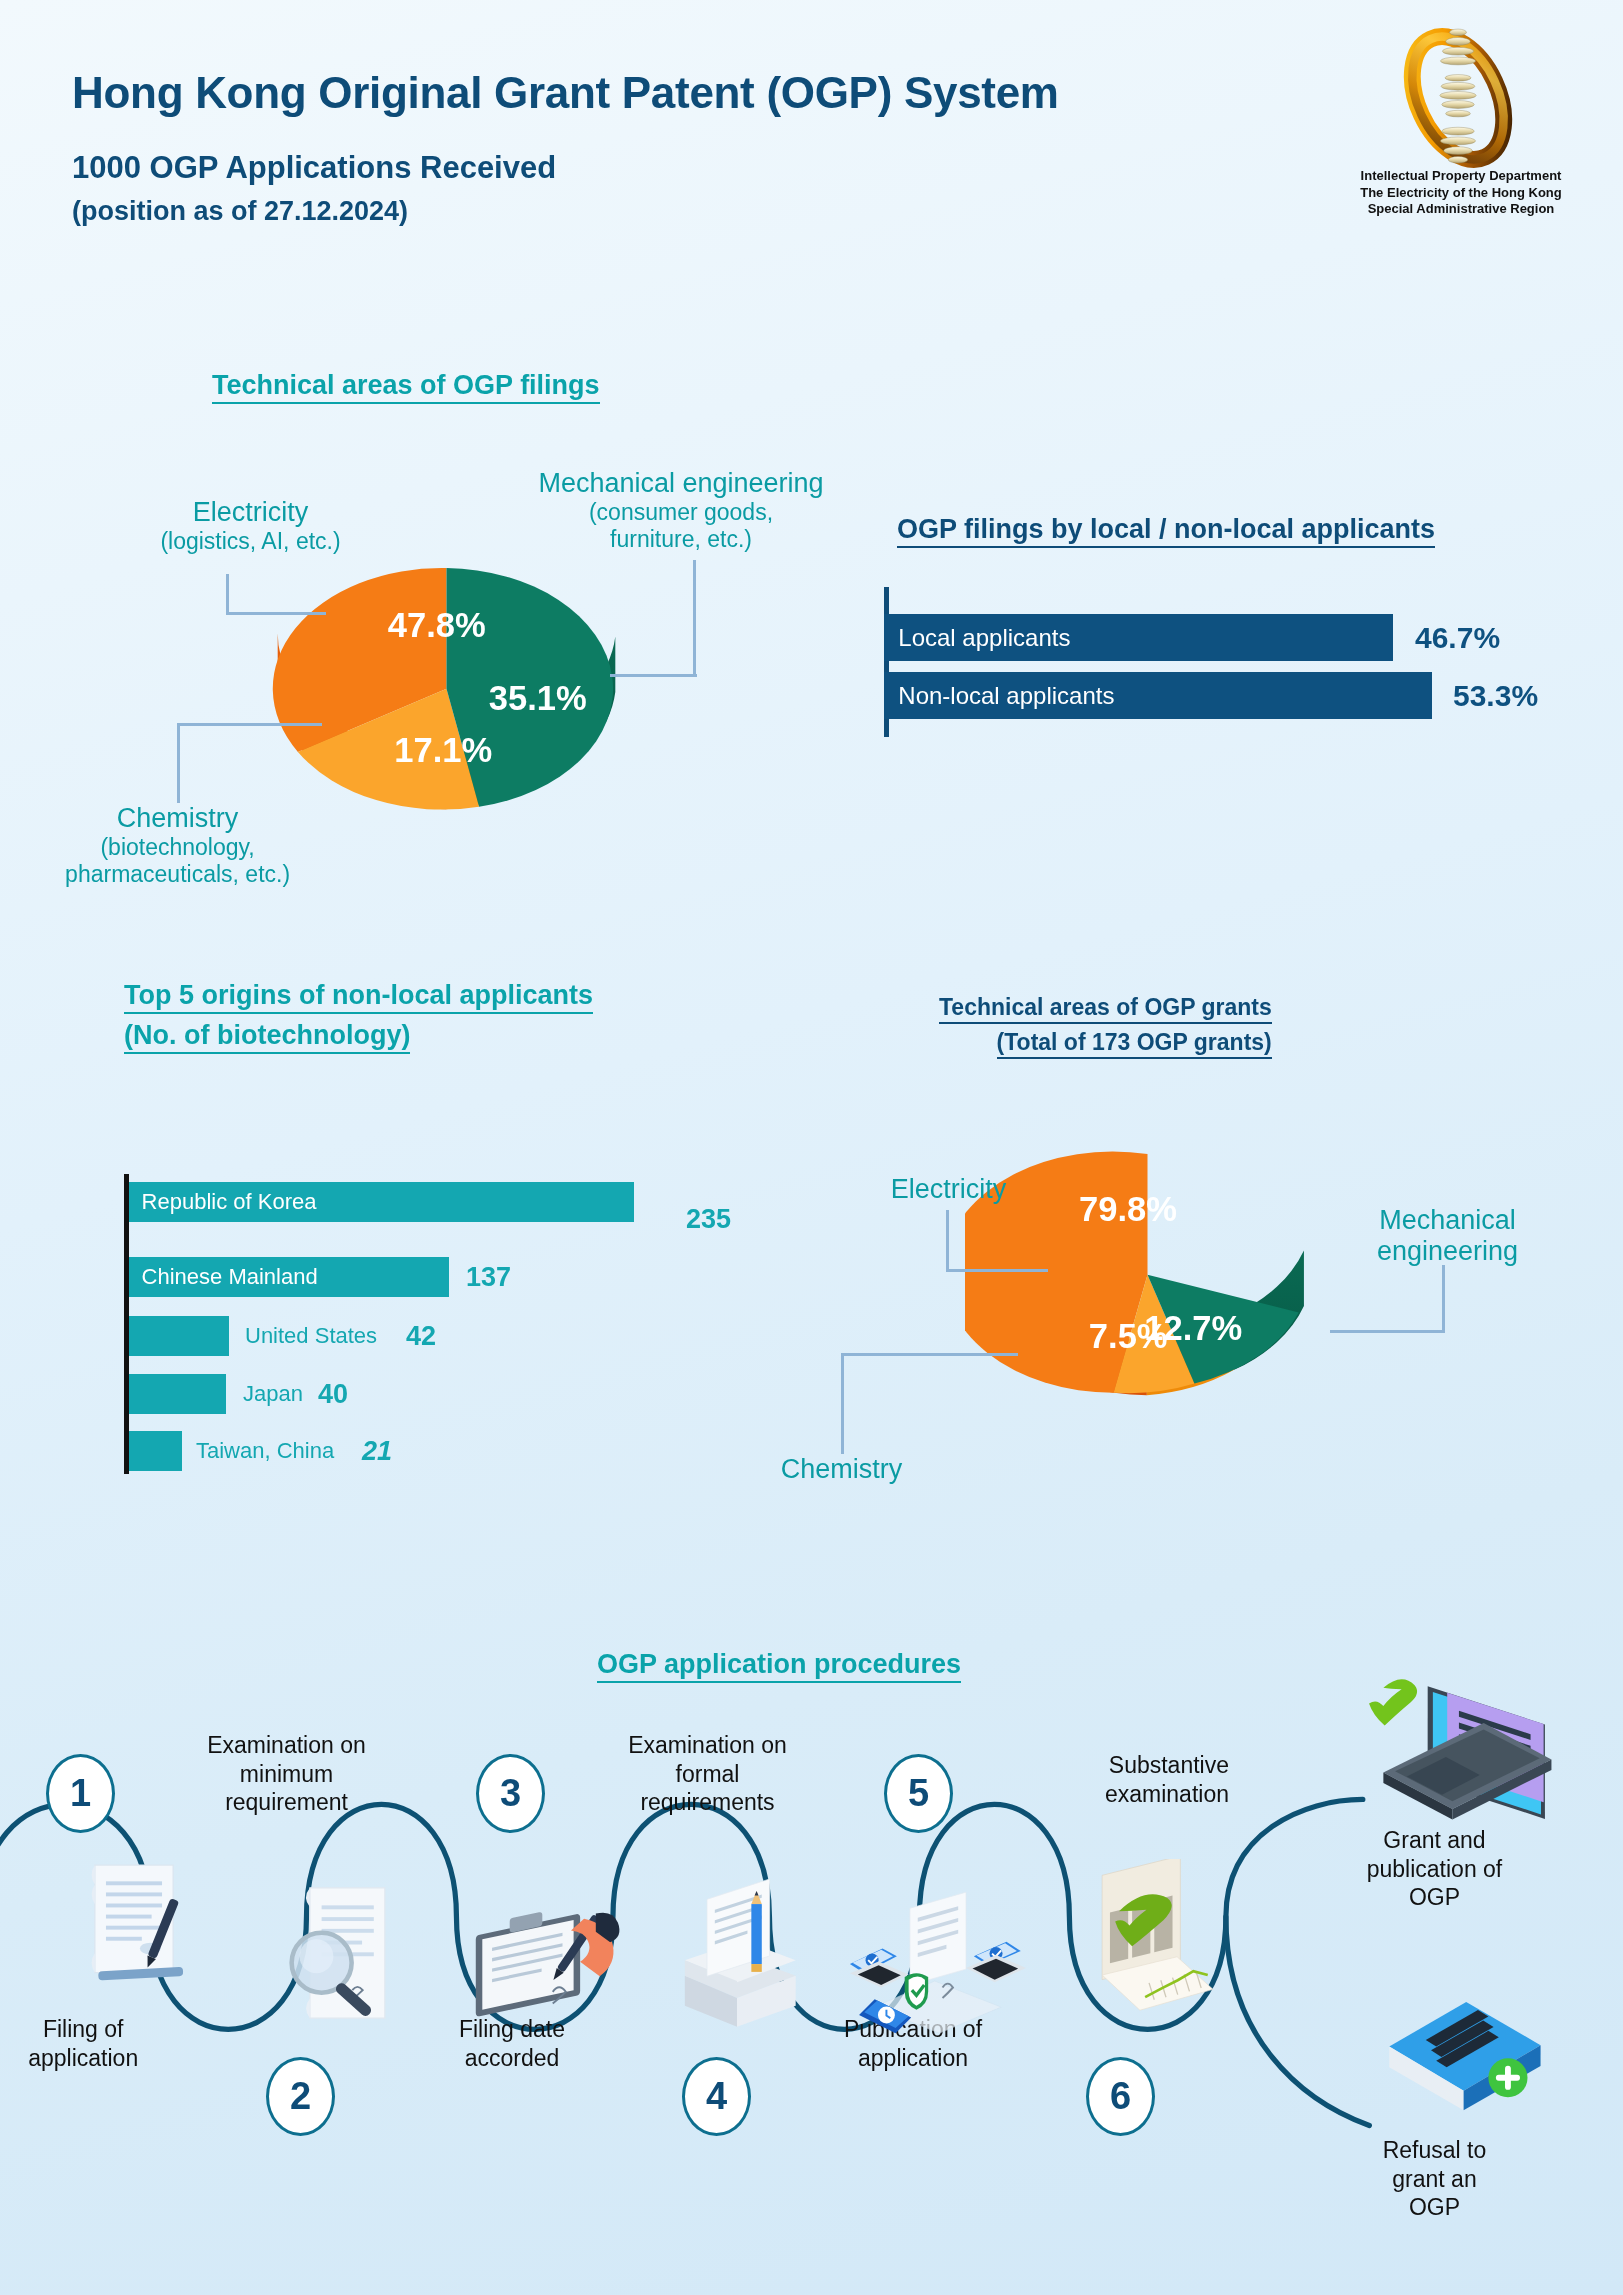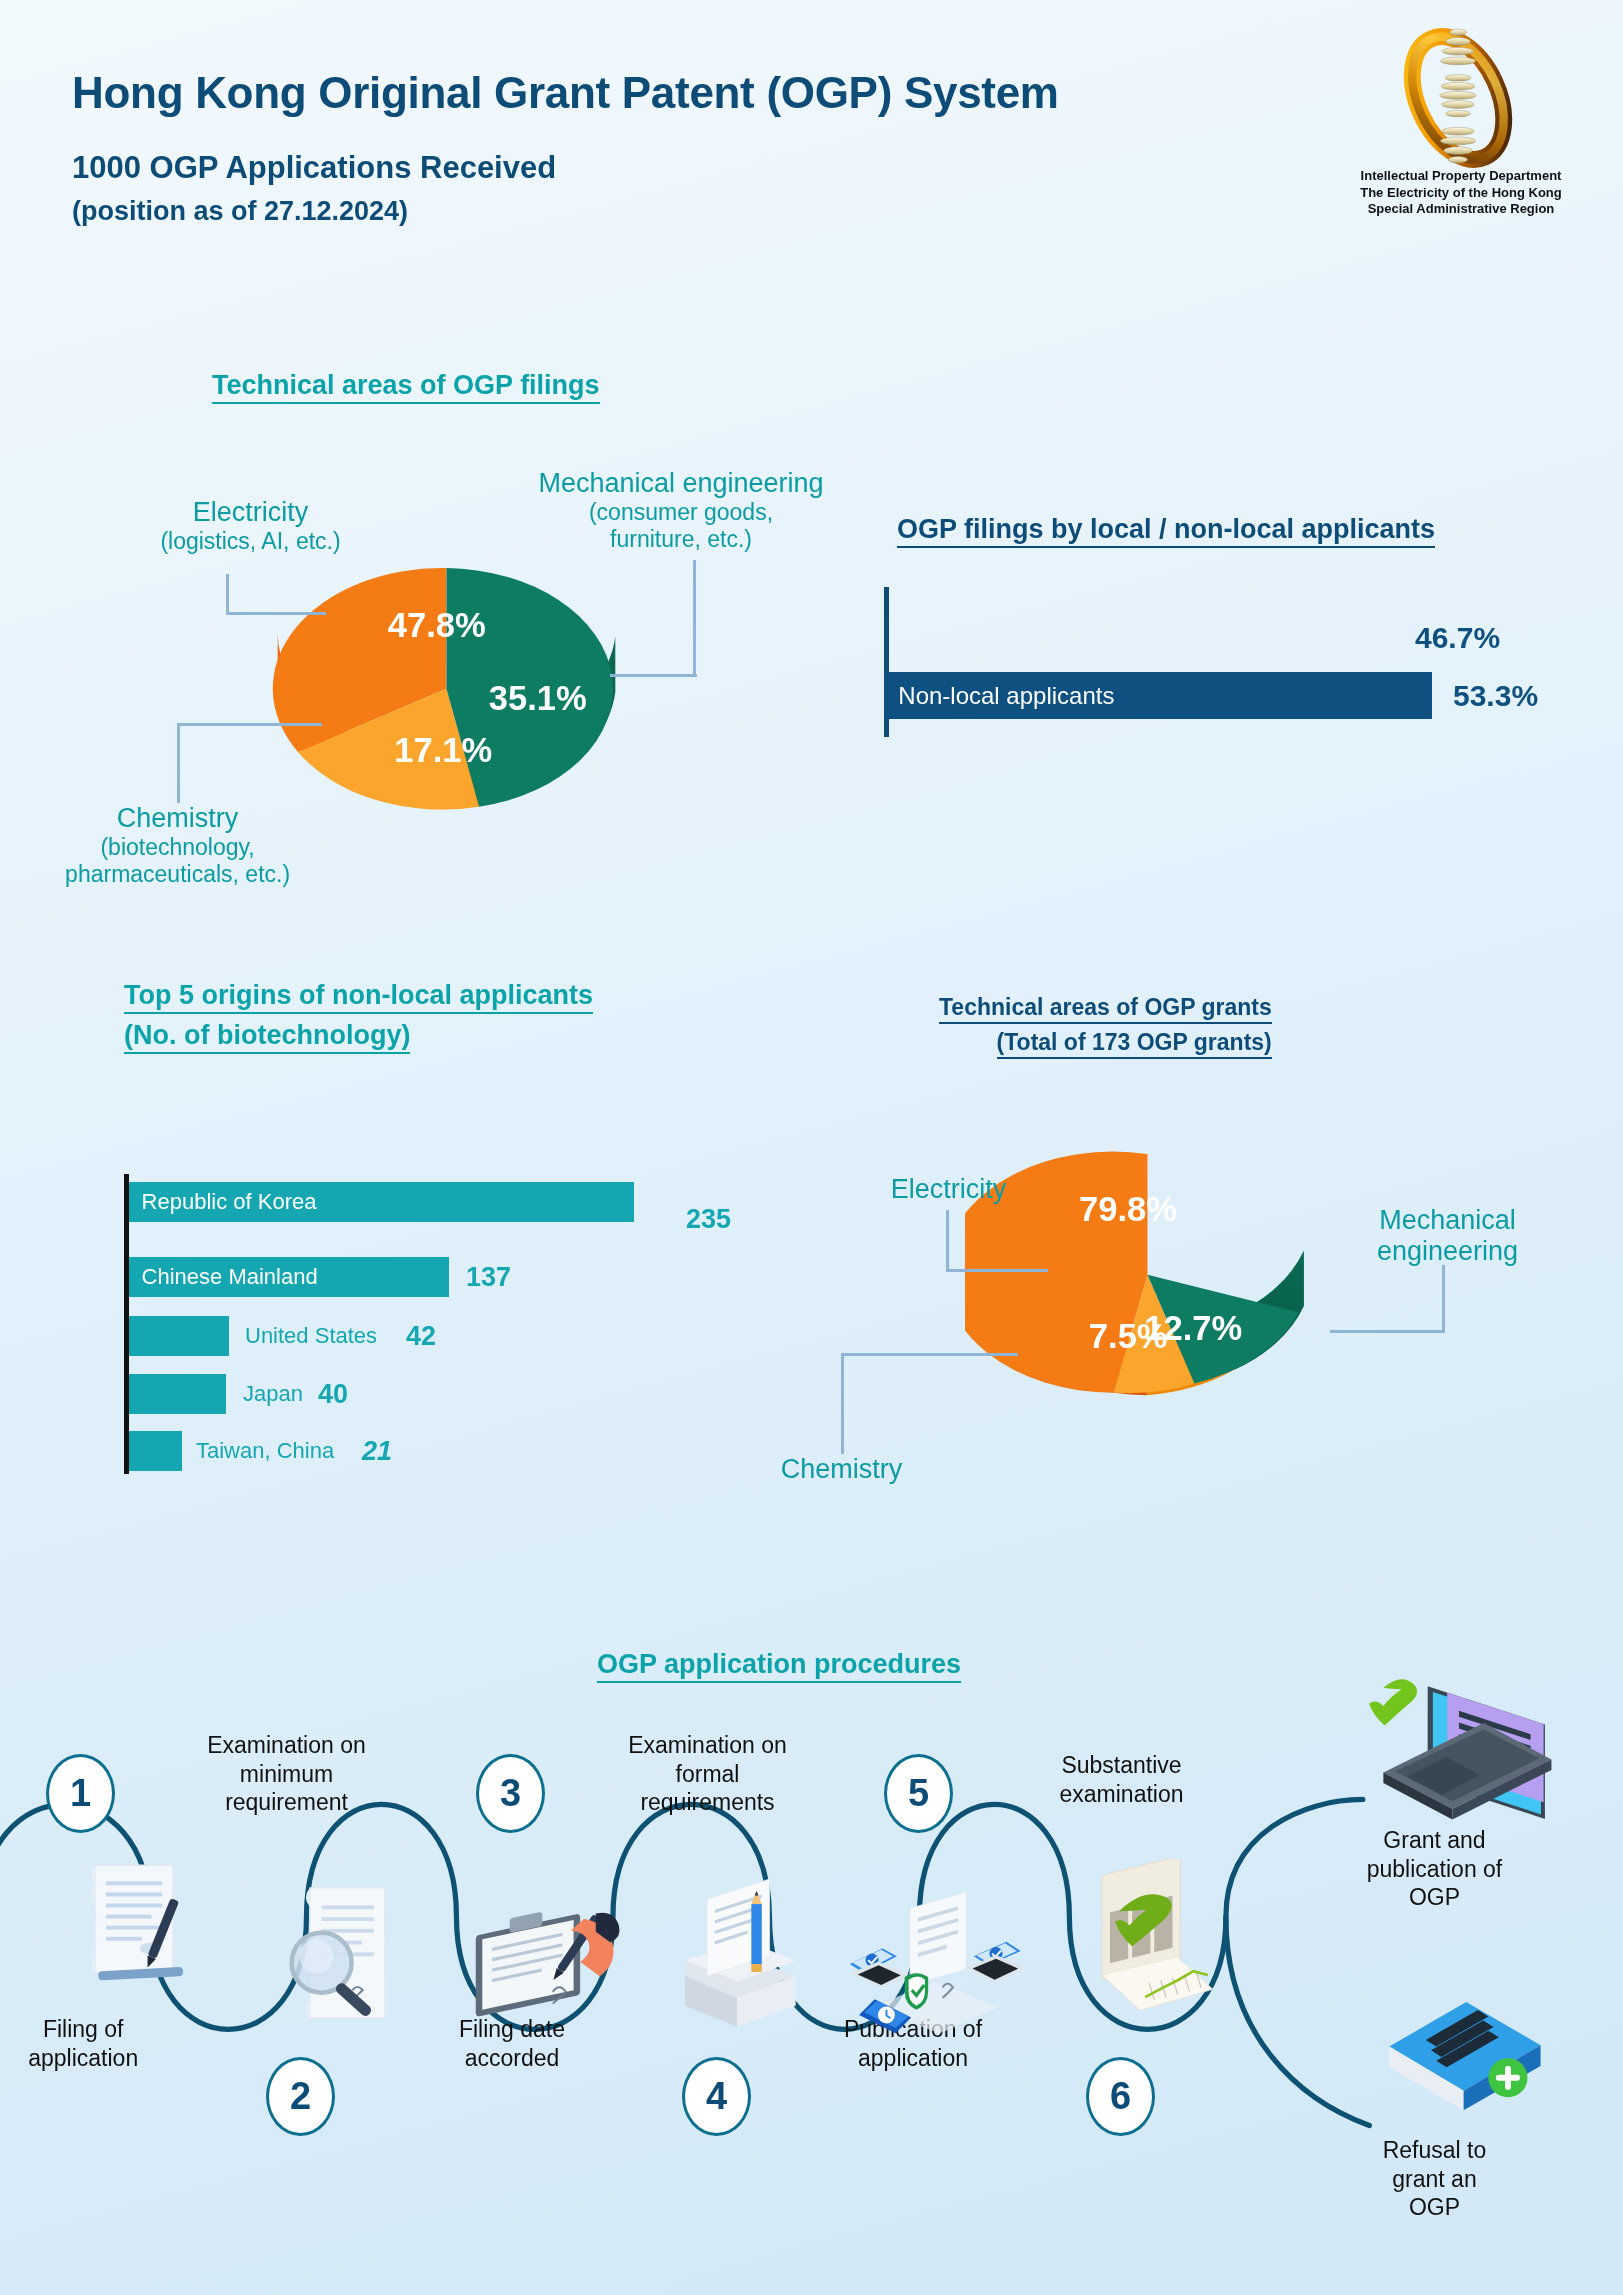--- a/index.html
+++ b/index.html
@@ -184,20 +184,23 @@
 <div class="abs lead" style="left:177px;top:723px;width:3.3px;height:80px;"></div>
 <div class="abs pielabel" style="left:19.6px;top:803px;width:316px;text-align:center;">
   <div style="font-size:27px;">Chemistry</div>
   <div style="font-size:23px;">(biotechnology,</div>
   <div style="font-size:23px;">pharmaceuticals, etc.)</div>
 </div>
 
 <div class="abs" id="barchart1">
   <div class="axis"></div>
 
+  <div class="hbar-navy" style="left:0;top:27px;width:509px;">
+    <span class="lbl">Local applicants</span>
+  </div>
   <div class="hbar-val" style="left:531px;top:27px;">46.7%</div>
 
   <div class="hbar-navy" style="left:0;top:85px;width:548px;">
     <span class="lbl">Non-local applicants</span>
   </div>
   <div class="hbar-val" style="left:569px;top:85px;">53.3%</div>
 </div>
 
 <div class="abs" id="barchart2">
   <div class="axis"></div>
@@ -292,21 +295,21 @@
 </div>
 <div class="step-text" style="left:600px;top:1731px;width:215px;">
   <div>Examination on</div>
   <div>formal</div>
   <div>requirements</div>
 </div>
 <div class="step-text" style="left:812px;top:2015px;width:202px;">
   <div>Publication of</div>
   <div>application</div>
 </div>
-<div class="step-text" style="left:1014px;top:1751px;width:215px;">
+<div class="step-text" style="left:1014px;top:1751px;width:215px;text-align:right;">
   <div>Substantive</div>
   <div>examination</div>
 </div>
 
 <div class="step-text" style="left:1327px;top:1826px;width:215px;">
   <div>Grant and</div>
   <div>publication of</div>
   <div>OGP</div>
 </div>
 <div class="step-text" style="left:1327px;top:2136px;width:215px;">

